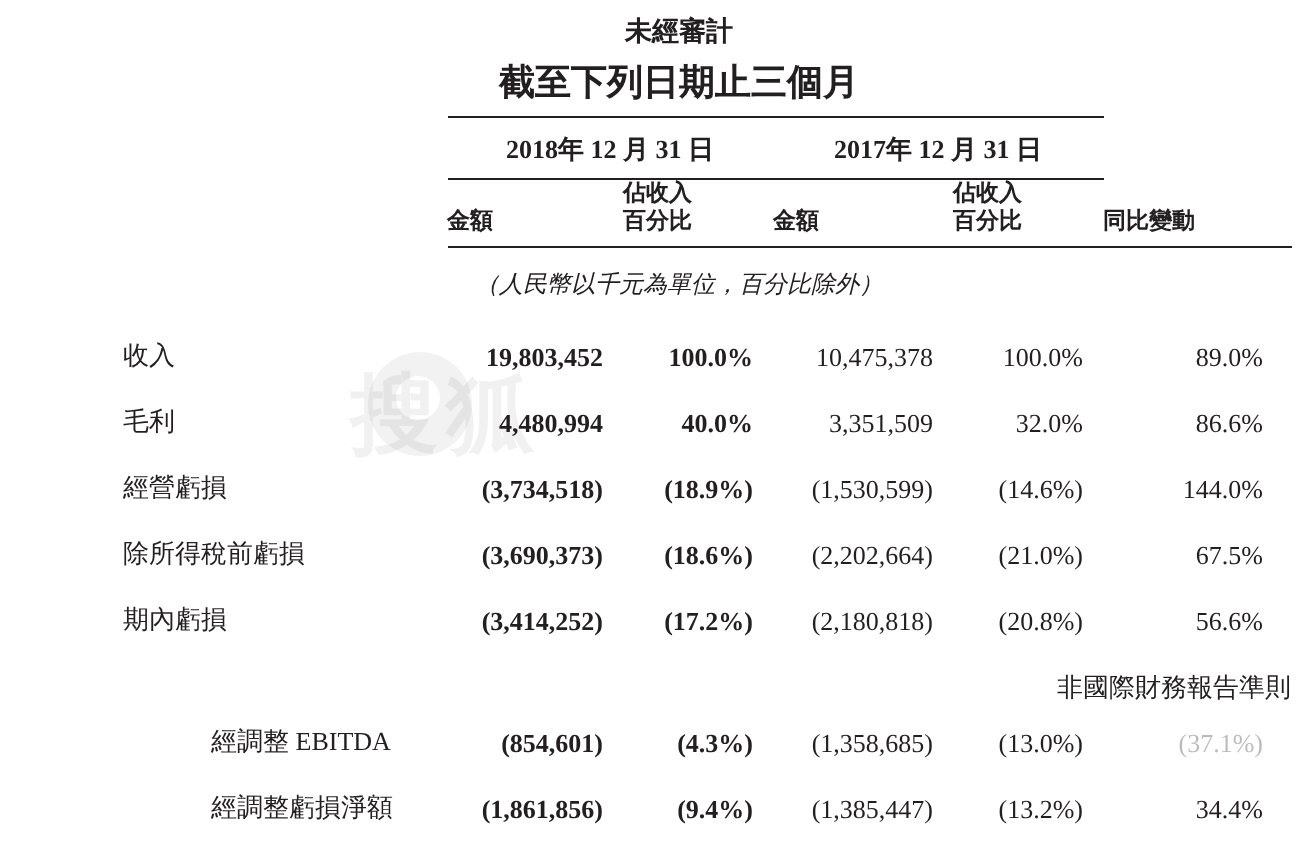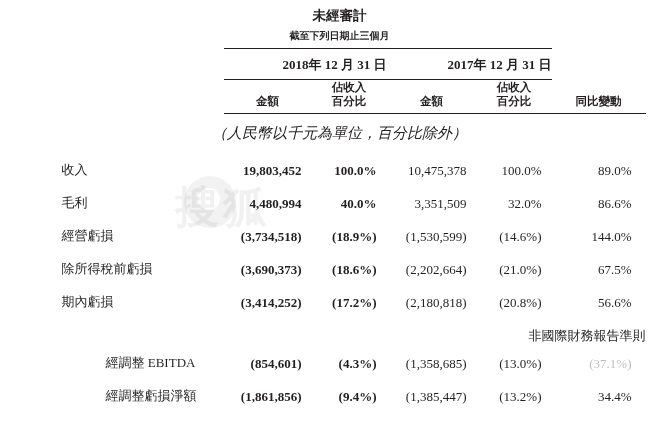--- a/index.html
+++ b/index.html
@@ -83,58 +83,57 @@
 
   .title-row td {
     text-align: center;
     font-size: 13.5px;
     font-weight: bold;
     padding-bottom: 4px;
     padding-top: 7px;
   }
   .subtitle-row td {
     text-align: center;
-    font-size: 10px;
+    font-size: 18px;
     font-weight: bold;
     padding-bottom: 5px;
   }
   .rule td {
     height: 1px;
     padding: 0;
   }
   .rule .line {
     border-top: 1px solid #231f20;
     height: 0;
     font-size: 0;
     line-height: 0;
   }
 
   .yearhdr td {
-    text-align: right;
+    text-align: center;
     font-size: 13px;
     font-weight: bold;
     padding-top: 6px;
     padding-bottom: 5px;
   }
 
   .subhdr td {
-    text-align: center;
     font-size: 11.5px;
     font-weight: bold;
     line-height: 1.25;
     padding-bottom: 4px;
   }
   .subhdr td.amt {
     vertical-align: bottom;
     padding-bottom: 4px;
   }
 
   .unit-row td {
     text-align: center;
-    font-size: 15px;
+    font-size: 12px;
     font-style: italic;
     padding-top: 10px;
     padding-bottom: 10px;
   }
 
   .data-row td {
     font-size: 13px;
     padding-top: 7.5px;
     padding-bottom: 7.5px;
   }

